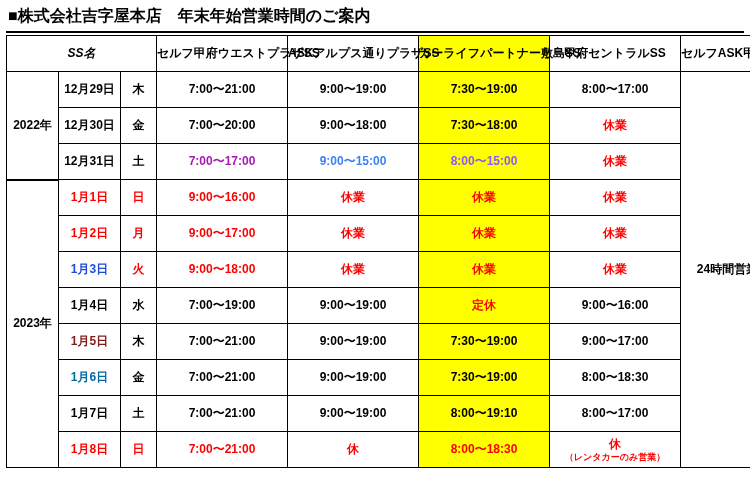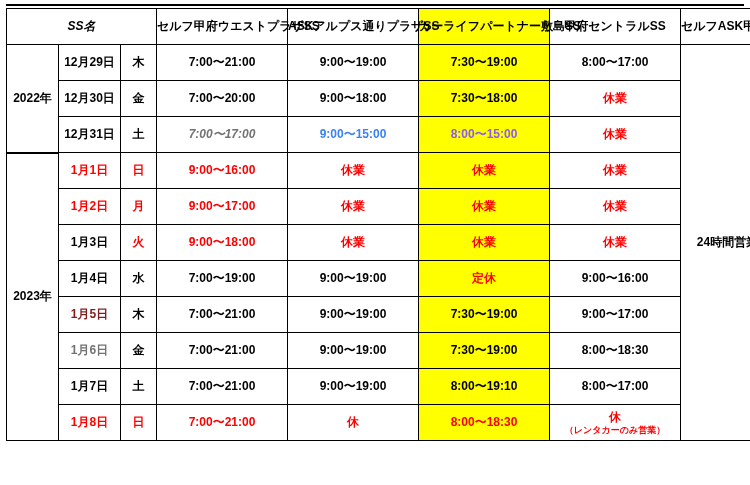--- a/index.html
+++ b/index.html
@@ -81,20 +81,21 @@
   }
   .time { font-size: 13px; }
   .dowcell { font-size: 13px; }
   .datecell { font-size: 13px; }
   .thick-top { border-top: 2px solid #000 !important; }
 </style>
 </head>
 <body>
 
 <div class="page">
+  <div class="title">■株式会社吉字屋本店　年末年始営業時間のご案内</div>
   <div class="title-underline"></div>
 
   <table class="sched">
     <colgroup>
       <col class="col-year">
         <col class="col-date">
         <col class="col-dow">
       <col class="col-store">
         <col class="col-store">
         <col class="col-store-hl">
@@ -126,21 +127,21 @@
           <td class="datecell" style="color: rgb(0, 0, 0);">12月30日</td>
           <td class="dowcell" style="color: rgb(0, 0, 0);">金</td>
           <td class="time" style="color: rgb(0, 0, 0);">7:00〜20:00</td>
           <td class="time" style="color: rgb(0, 0, 0);">9:00〜18:00</td>
           <td class="time hl" style="color: rgb(0, 0, 0);">7:30〜18:00</td>
           <td class="time" style="color: rgb(255, 0, 0);">休業</td>
         </tr>
         <tr>
           <td class="datecell" style="color: rgb(0, 0, 0);">12月31日</td>
           <td class="dowcell" style="color: rgb(0, 0, 0);">土</td>
-          <td class="time" style="color: #737373; font-style: italic;">7:00〜17:00</td>
+          <td class="time" style="color: #a21caf;">7:00〜17:00</td>
           <td class="time" style="color: #3b82f6;">9:00〜15:00</td>
           <td class="time hl" style="color: #8b5cf6;">8:00〜15:00</td>
           <td class="time" style="color: rgb(255, 0, 0);">休業</td>
         </tr>
         <tr>
           <td class="year-cell thick-top" rowspan="8">2023年</td>
           <td class="datecell" style="color: rgb(255, 0, 0);">1月1日</td>
           <td class="dowcell" style="color: rgb(255, 0, 0);">日</td>
           <td class="time" style="color: rgb(255, 0, 0);">9:00〜16:00</td>
           <td class="time" style="color: rgb(255, 0, 0);">休業</td>
@@ -149,21 +150,21 @@
         </tr>
         <tr>
           <td class="datecell" style="color: rgb(255, 0, 0);">1月2日</td>
           <td class="dowcell" style="color: rgb(255, 0, 0);">月</td>
           <td class="time" style="color: rgb(255, 0, 0);">9:00〜17:00</td>
           <td class="time" style="color: rgb(255, 0, 0);">休業</td>
           <td class="time hl" style="color: rgb(255, 0, 0);">休業</td>
           <td class="time" style="color: rgb(255, 0, 0);">休業</td>
         </tr>
         <tr>
-          <td class="datecell" style="color: #000000;">1月3日</td>
+          <td class="datecell" style="color: #1d4ed8;">1月3日</td>
           <td class="dowcell" style="color: rgb(255, 0, 0);">火</td>
           <td class="time" style="color: rgb(255, 0, 0);">9:00〜18:00</td>
           <td class="time" style="color: rgb(255, 0, 0);">休業</td>
           <td class="time hl" style="color: rgb(255, 0, 0);">休業</td>
           <td class="time" style="color: rgb(255, 0, 0);">休業</td>
         </tr>
         <tr>
           <td class="datecell" style="color: rgb(0, 0, 0);">1月4日</td>
           <td class="dowcell" style="color: rgb(0, 0, 0);">水</td>
           <td class="time" style="color: rgb(0, 0, 0);">7:00〜19:00</td>
@@ -173,21 +174,21 @@
         </tr>
         <tr>
           <td class="datecell" style="color: #7f1d1d;">1月5日</td>
           <td class="dowcell" style="color: rgb(0, 0, 0);">木</td>
           <td class="time" style="color: rgb(0, 0, 0);">7:00〜21:00</td>
           <td class="time" style="color: rgb(0, 0, 0);">9:00〜19:00</td>
           <td class="time hl" style="color: rgb(0, 0, 0);">7:30〜19:00</td>
           <td class="time" style="color: rgb(0, 0, 0);">9:00〜17:00</td>
         </tr>
         <tr>
-          <td class="datecell" style="color: #737373;">1月6日</td>
+          <td class="datecell" style="color: #0369a1;">1月6日</td>
           <td class="dowcell" style="color: rgb(0, 0, 0);">金</td>
           <td class="time" style="color: rgb(0, 0, 0);">7:00〜21:00</td>
           <td class="time" style="color: rgb(0, 0, 0);">9:00〜19:00</td>
           <td class="time hl" style="color: rgb(0, 0, 0);">7:30〜19:00</td>
           <td class="time" style="color: rgb(0, 0, 0);">8:00〜18:30</td>
         </tr>
         <tr>
           <td class="datecell" style="color: rgb(0, 0, 0);">1月7日</td>
           <td class="dowcell" style="color: rgb(0, 0, 0);">土</td>
           <td class="time" style="color: rgb(0, 0, 0);">7:00〜21:00</td>

